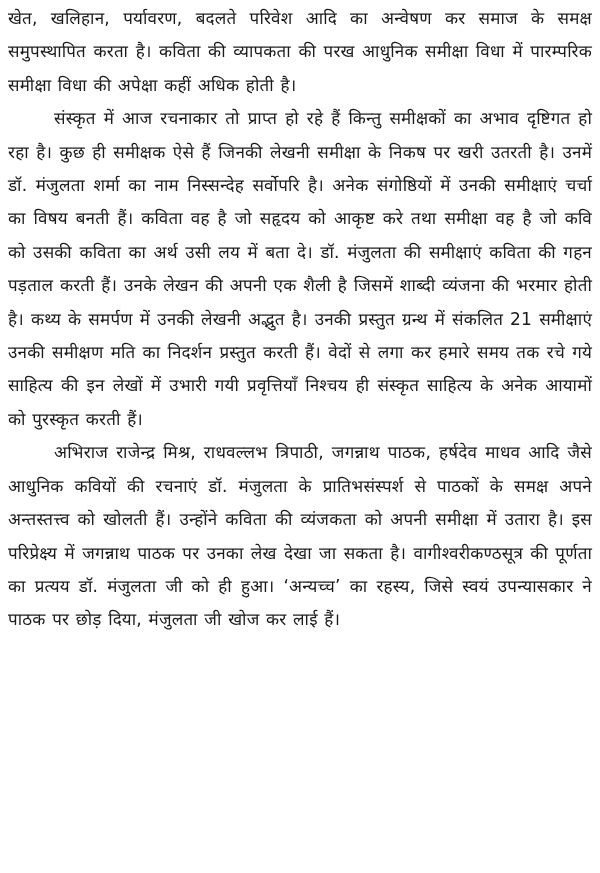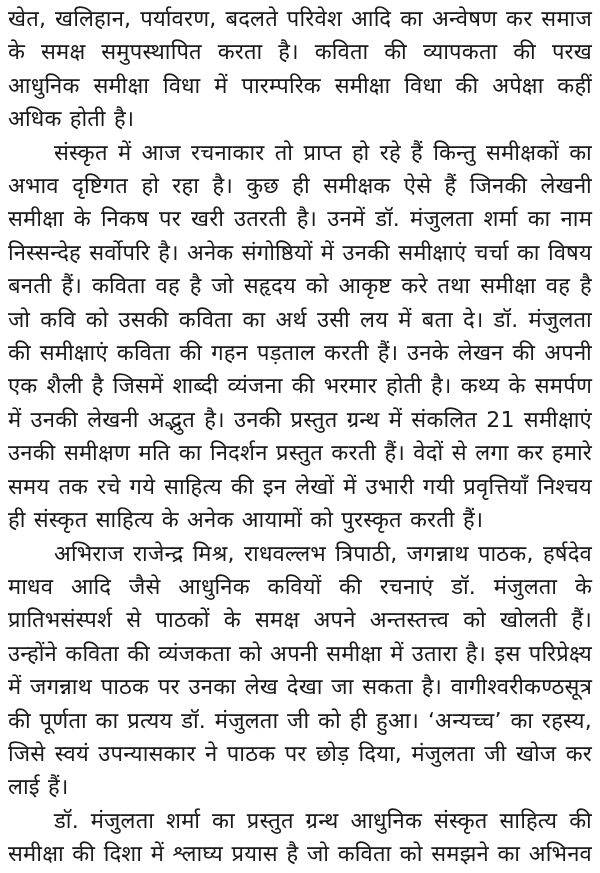--- a/index.html
+++ b/index.html
@@ -17,35 +17,34 @@
     }
     .page {
       position: absolute;
       left: 8px;
       top: 2px;
       width: 584px;
     }
     .para {
       margin: 0;
       padding: 0;
-      font-size: 22px;
+      font-size: 17px;
       line-height: 33.4px;
       text-align: justify;
       text-align-last: left;
       letter-spacing: 0.2px;
       word-spacing: 1px;
     }
     .para.indent {
       text-indent: 46px;
     }
     .para.continued {
       text-indent: 0;
     }
   </style>
 </head>
 <body>
 
 <div class="page">
   <p class="para continued">खेत, खलिहान, पर्यावरण, बदलते परिवेश आदि का अन्वेषण कर समाज के समक्ष समुपस्थापित करता है। कविता की व्यापकता की परख आधुनिक समीक्षा विधा में पारम्परिक समीक्षा विधा की अपेक्षा कहीं अधिक होती है।</p>
   <p class="para indent">संस्कृत में आज रचनाकार तो प्राप्त हो रहे हैं किन्तु समीक्षकों का अभाव दृष्टिगत हो रहा है। कुछ ही समीक्षक ऐसे हैं जिनकी लेखनी समीक्षा के निकष पर खरी उतरती है। उनमें डॉ. मंजुलता शर्मा का नाम निस्सन्देह सर्वोपरि है। अनेक संगोष्ठियों में उनकी समीक्षाएं चर्चा का विषय बनती हैं। कविता वह है जो सहृदय को आकृष्ट करे तथा समीक्षा वह है जो कवि को उसकी कविता का अर्थ उसी लय में बता दे। डॉ. मंजुलता की समीक्षाएं कविता की गहन पड़ताल करती हैं। उनके लेखन की अपनी एक शैली है जिसमें शाब्दी व्यंजना की भरमार होती है। कथ्य के समर्पण में उनकी लेखनी अद्भुत है। उनकी प्रस्तुत ग्रन्थ में संकलित 21 समीक्षाएं उनकी समीक्षण मति का निदर्शन प्रस्तुत करती हैं। वेदों से लगा कर हमारे समय तक रचे गये साहित्य की इन लेखों में उभारी गयी प्रवृत्तियाँ निश्चय ही संस्कृत साहित्य के अनेक आयामों को पुरस्कृत करती हैं।</p>
   <p class="para indent">अभिराज राजेन्द्र मिश्र, राधवल्लभ त्रिपाठी, जगन्नाथ पाठक, हर्षदेव माधव आदि जैसे आधुनिक कवियों की रचनाएं डॉ. मंजुलता के प्रातिभसंस्पर्श से पाठकों के समक्ष अपने अन्तस्तत्त्व को खोलती हैं। उन्होंने कविता की व्यंजकता को अपनी समीक्षा में उतारा है। इस परिप्रेक्ष्य में जगन्नाथ पाठक पर उनका लेख देखा जा सकता है। वागीश्वरीकण्ठसूत्र की पूर्णता का प्रत्यय डॉ. मंजुलता जी को ही हुआ। ‘अन्यच्च’ का रहस्य, जिसे स्वयं उपन्यासकार ने पाठक पर छोड़ दिया, मंजुलता जी खोज कर लाई हैं।</p>
-  <p class="para indent">डॉ. मंजुलता शर्मा का प्रस्तुत ग्रन्थ आधुनिक संस्कृत साहित्य की समीक्षा की दिशा में श्लाघ्य प्रयास है जो कविता को समझने का अभिनव मार्ग तो प्रशस्त करता ही है, समीक्षा के नये आयाम भी प्रस्तुत करता है।</p>
 </div>
 
 </body></html>

